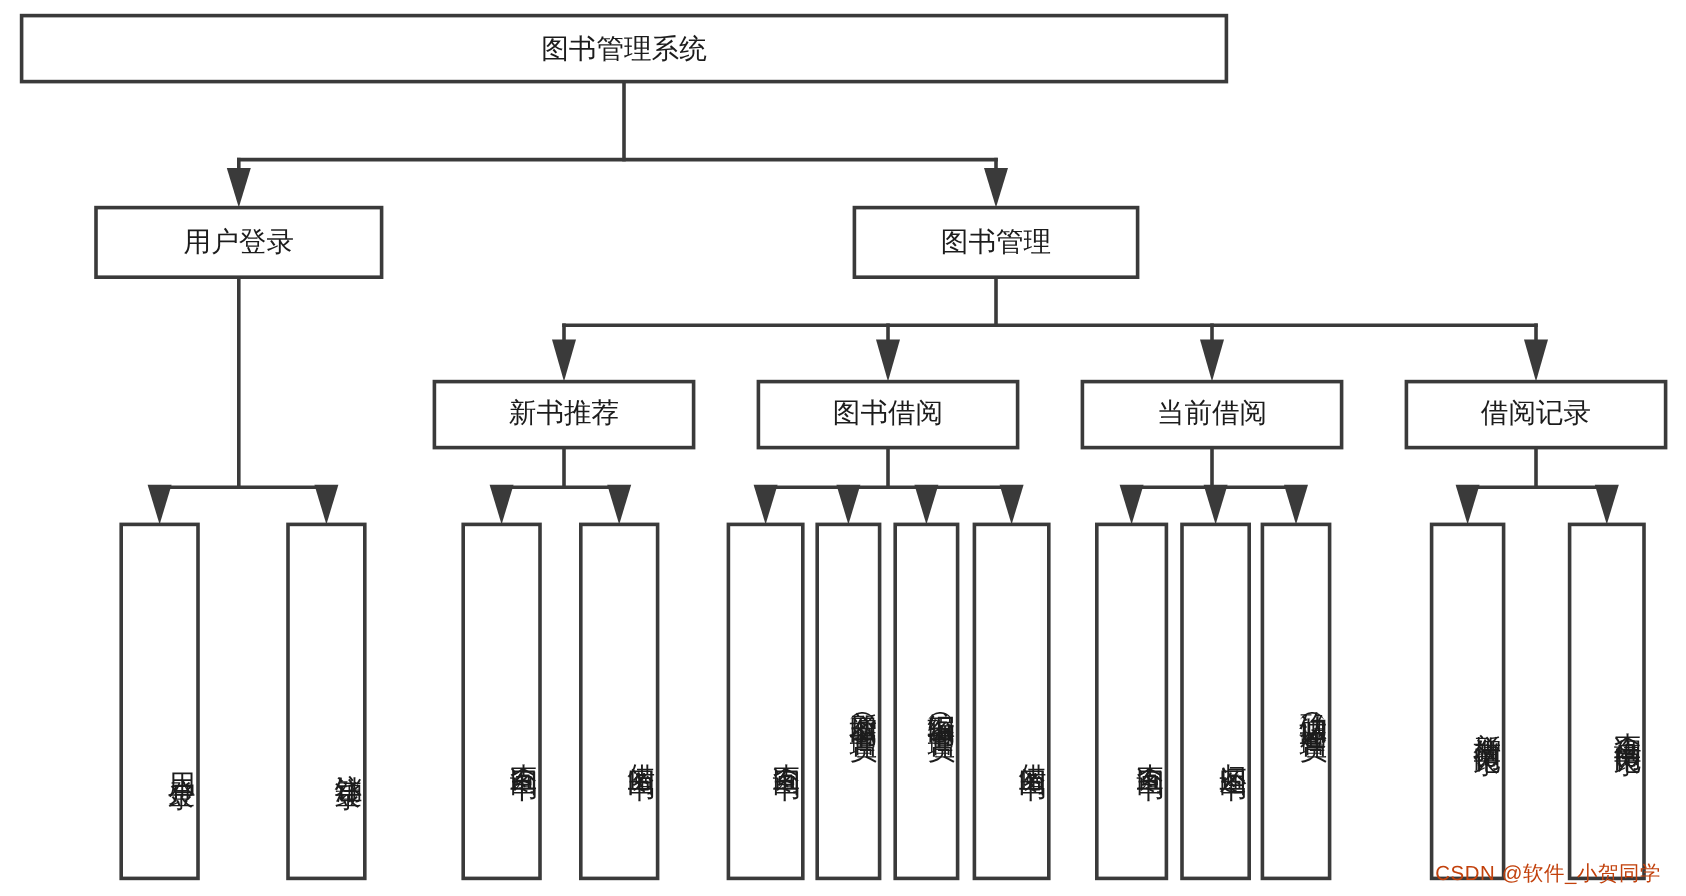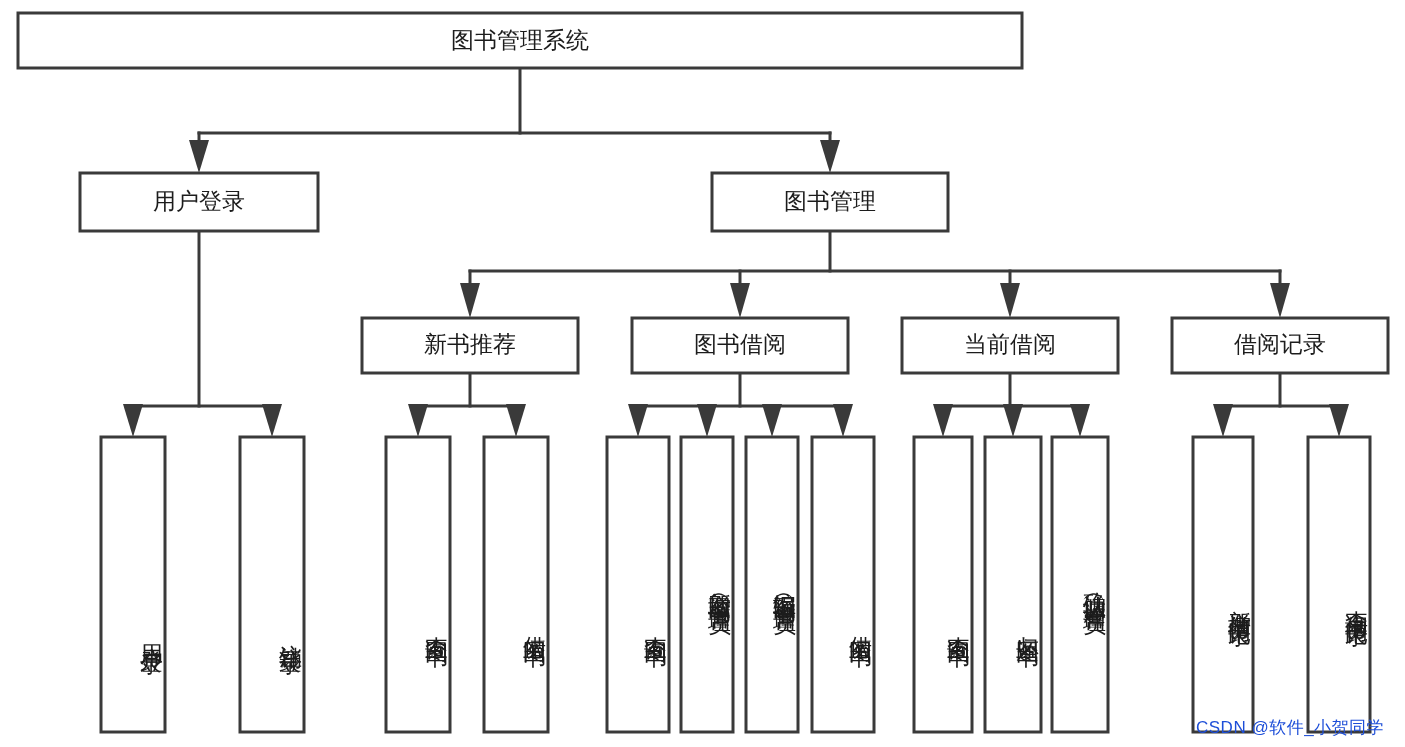--- a/index.html
+++ b/index.html
@@ -61,21 +61,21 @@
     white-space: nowrap;
     display: flex;
     align-items: flex-start;
     justify-content: center;
     pointer-events: none;
   }
   .watermark {
     position: absolute;
     font-family: "Liberation Sans", "DejaVu Sans", sans-serif;
     font-size: 17px;
-    color: #1d4ed8;
+    color: #c2410c;
     white-space: nowrap;
     letter-spacing: 0.5px;
   }
 </style>
 </head>
 <body>
 
 <div id="diagram-root">
 
   <svg class="diagram-canvas" viewBox="0 0 1405 747" xmlns="http://www.w3.org/2000/svg">

